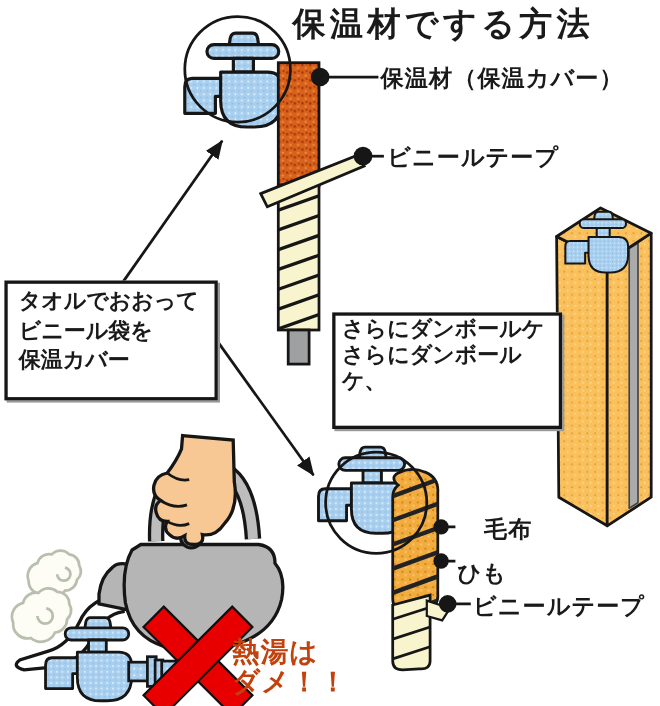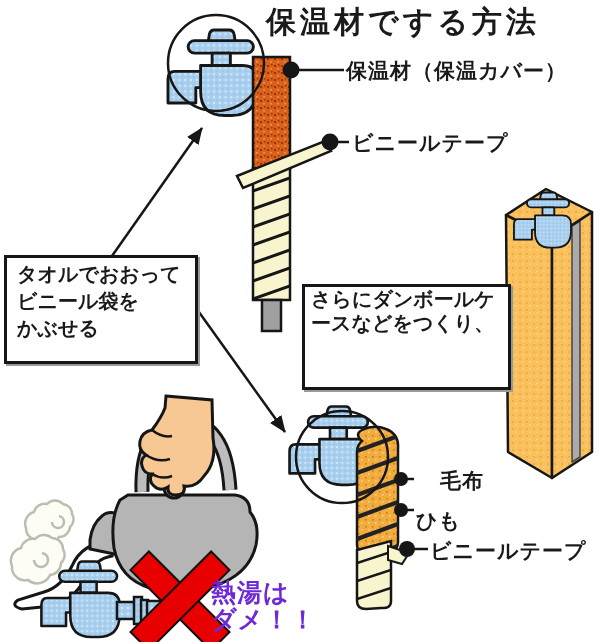--- a/index.html
+++ b/index.html
@@ -13,21 +13,21 @@
   .lbl{font-size:21px;font-weight:600;letter-spacing:1px;color:#1a1a1a;}
   .lbl-ins{left:346px;top:57px;}
   .lbl-tape1{left:352px;top:129px;}
   .lbl-mofu{left:440px;top:467px;}
   .lbl-himo{left:416px;top:507px;}
   .lbl-tape2{left:430px;top:537px;}
   .note{position:absolute;background:#fff;border:3px solid #161616;box-shadow:2px 2px 0 #9a9a9a;
         font-weight:600;color:#1a1a1a;}
   .note1{left:4px;top:255px;width:178px;height:82px;font-size:20px;line-height:27px;padding:4px 0 17px 10px;}
   .note2{left:302px;top:264px;width:197px;height:98px;font-size:20px;line-height:24px;padding:2px 0 0 6px;margin-top:20px;}
-  .warning{left:211px;top:581px;font-size:25px;font-weight:bold;line-height:27px;color:#6d28d9;letter-spacing:1px;}
+  .warning{left:211px;top:581px;font-size:25px;font-weight:bold;line-height:27px;color:#c2410c;letter-spacing:1px;}
 </style>
 </head>
 <body>
 
 <div class="stage">
 
 <svg width="600" height="642" viewBox="0 0 600 642">
   <defs>
     <pattern id="dotsBlue" width="6" height="6" patternUnits="userSpaceOnUse">
       <rect width="6" height="6" fill="#A9CFEF"></rect>
@@ -176,26 +176,26 @@
   </g>
 </svg>
 
   <div class="t title title1">保温材でする方法</div>
   <div class="t lbl lbl-ins">保温材（保温カバー）</div>
   <div class="t lbl lbl-tape1">ビニールテープ</div>
 
   <div class="note note1">
     <div>タオルでおおって</div>
     <div>ビニール袋を</div>
-    <div>かぶせる</div>
+    <div>保温カバー</div>
   </div>
 
   <div class="note note2">
     <div>さらにダンボールケ</div>
-    <div>ースなどをつくり、</div>
+    <div>さらにダンボールケ、</div>
   </div>
 
   <div class="t lbl lbl-mofu">毛布</div>
   <div class="t lbl lbl-himo">ひも</div>
   <div class="t lbl lbl-tape2">ビニールテープ</div>
 
   <div class="t warning">
     <div>熱湯は</div>
     <div>ダメ！！</div>
   </div>

